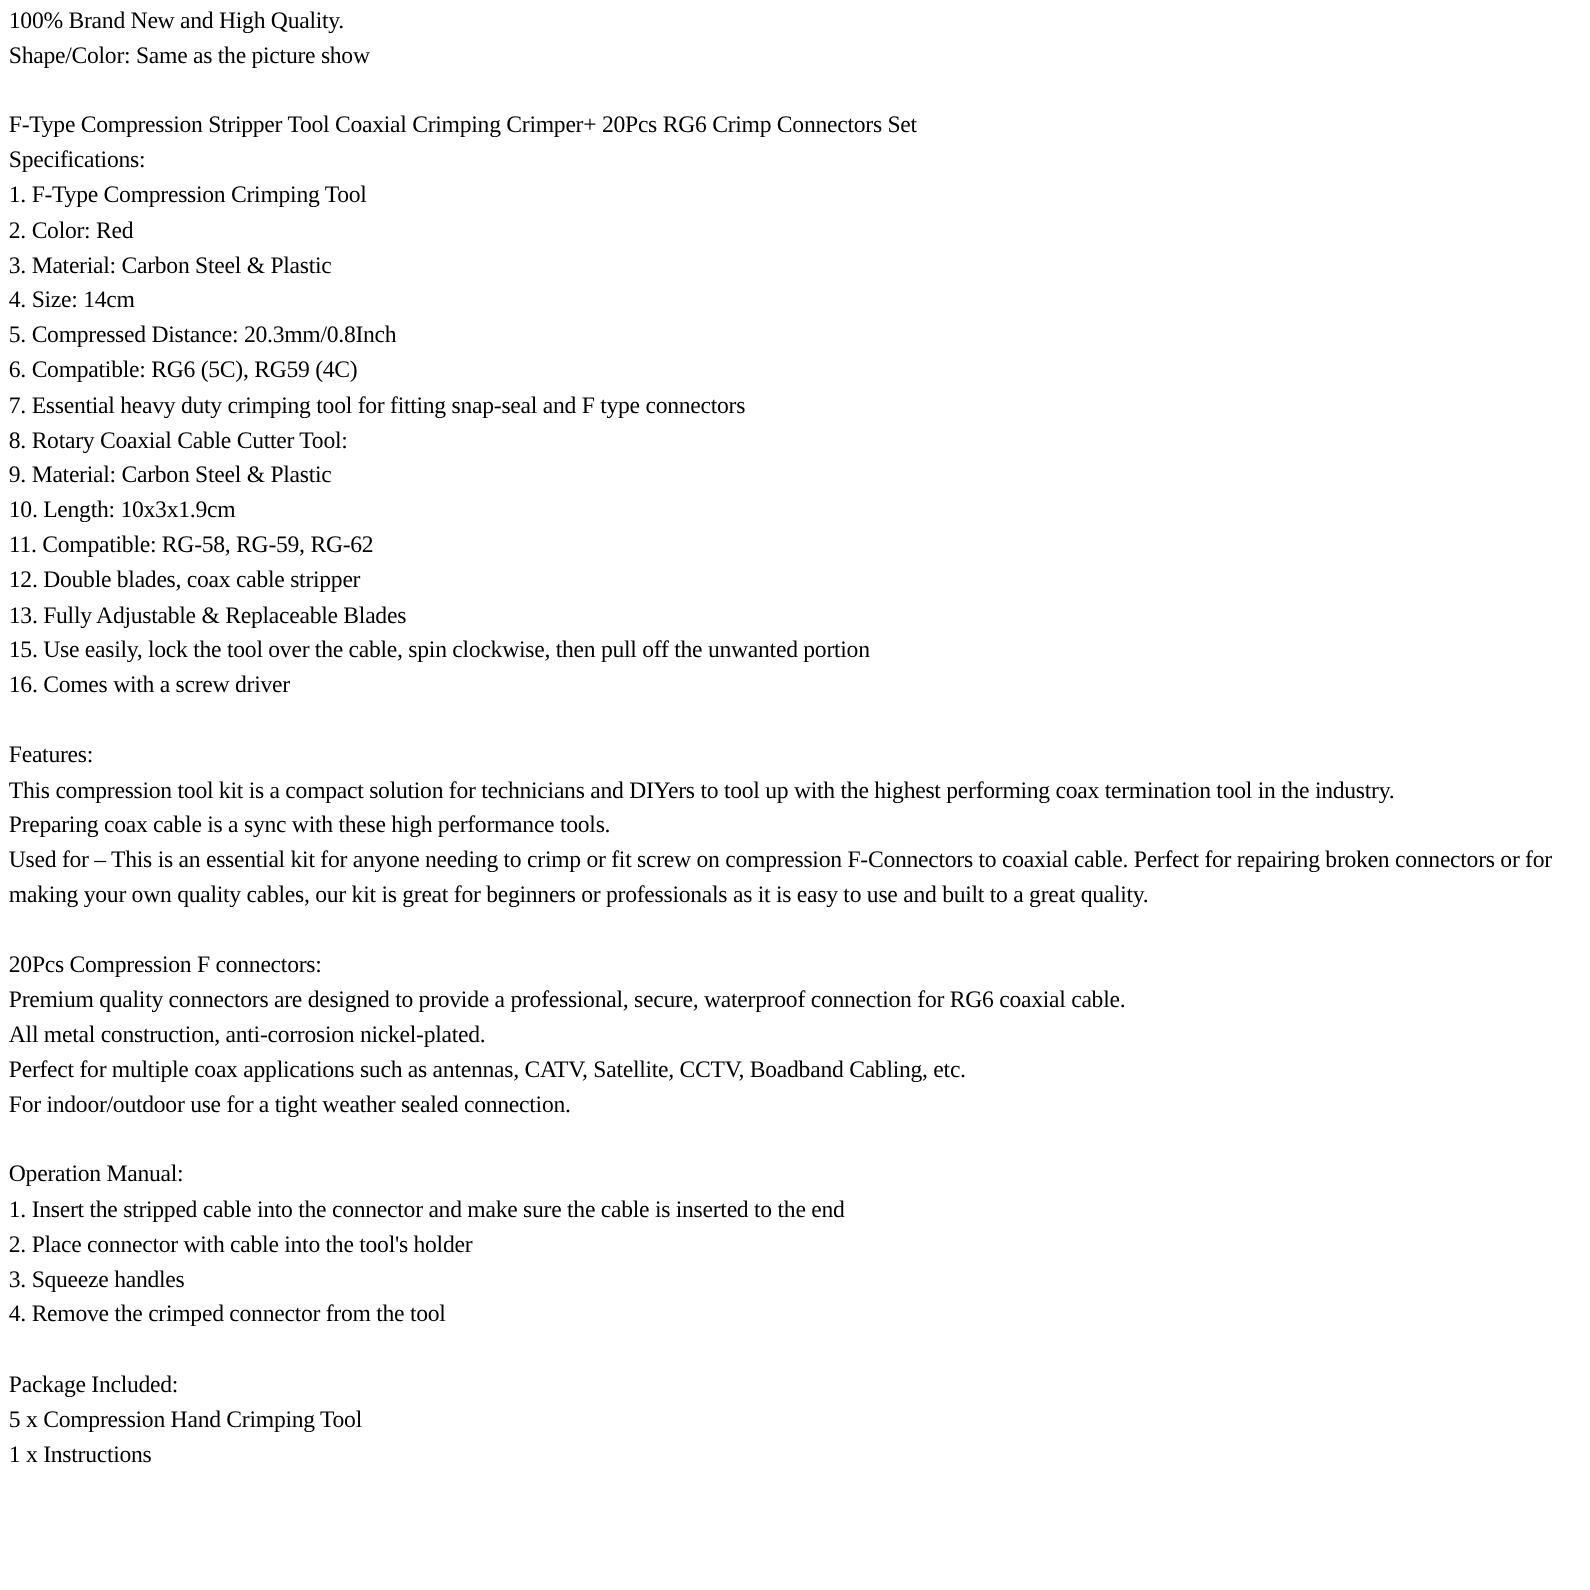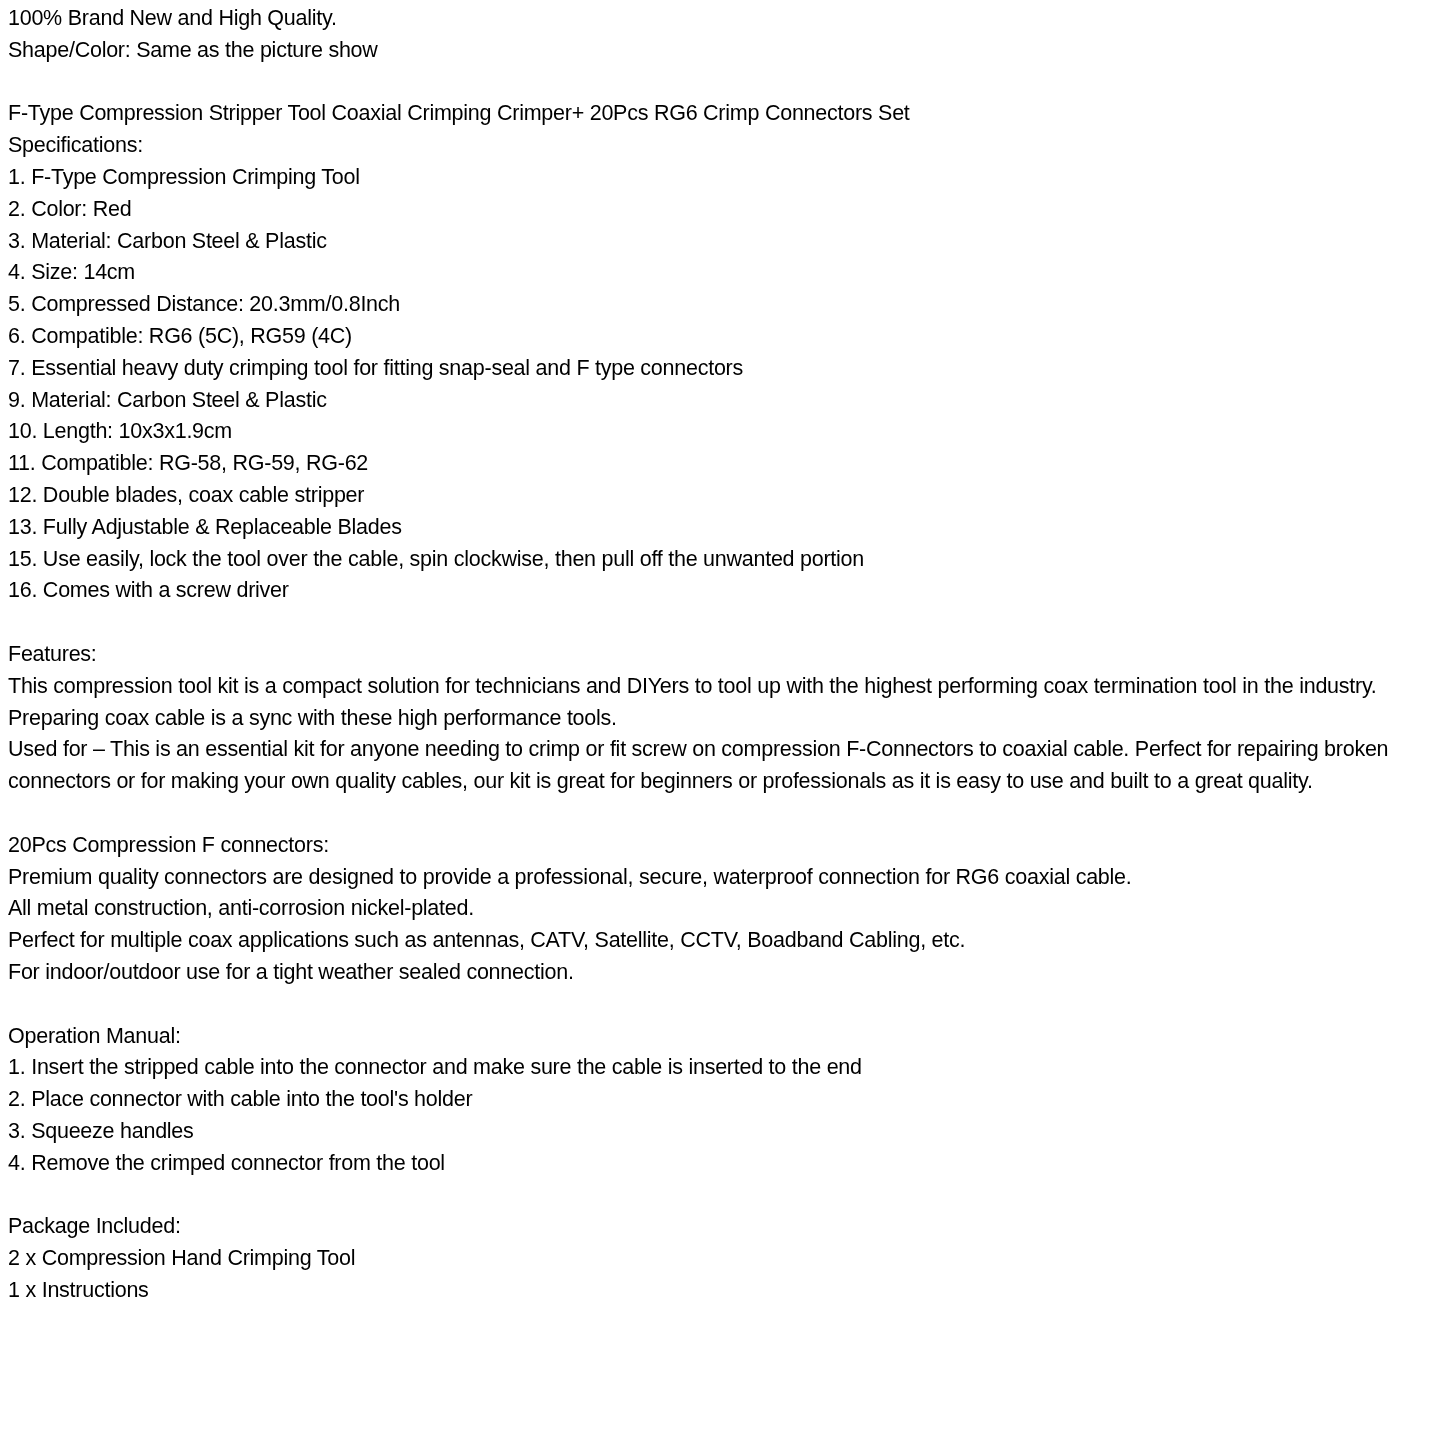--- a/index.html
+++ b/index.html
@@ -6,21 +6,21 @@
     margin: 0;
     padding: 0;
     background: #ffffff;
   }
   .doc {
     box-sizing: border-box;
     width: 1445px;
     min-height: 1445px;
     background: #ffffff;
     color: #000000;
-    font-family: Liberation Sans, sans-serif;
+    font-family: Liberation Serif, serif;
     font-size: 21.5px;
     line-height: 31.8px;
     letter-spacing: -0.25px;
     padding: 3px 0 0 8px;
   }
   .section {
     margin: 0 0 31.8px 0;
   }
   .section:last-child {
     margin-bottom: 0;
@@ -42,20 +42,21 @@
   <div class="section">
     <div class="line">F-Type Compression Stripper Tool Coaxial Crimping Crimper+ 20Pcs RG6 Crimp Connectors Set</div>
     <div class="line">Specifications:</div>
     <div class="line">1. F-Type Compression Crimping Tool</div>
     <div class="line">2. Color: Red</div>
     <div class="line">3. Material: Carbon Steel &amp; Plastic</div>
     <div class="line">4. Size: 14cm</div>
     <div class="line">5. Compressed Distance: 20.3mm/0.8Inch</div>
     <div class="line">6. Compatible: RG6 (5C), RG59 (4C)</div>
     <div class="line">7. Essential heavy duty crimping tool for fitting snap-seal and F type connectors</div>
+    <div class="line">8. Rotary Coaxial Cable Cutter Tool:</div>
     <div class="line">9. Material: Carbon Steel &amp; Plastic</div>
     <div class="line">10. Length: 10x3x1.9cm</div>
     <div class="line">11. Compatible: RG-58, RG-59, RG-62</div>
     <div class="line">12. Double blades, coax cable stripper</div>
     <div class="line">13. Fully Adjustable &amp; Replaceable Blades</div>
     <div class="line">15. Use easily, lock the tool over the cable, spin clockwise, then pull off the unwanted portion</div>
     <div class="line">16. Comes with a screw driver</div>
   </div>
 
   <div class="section">
@@ -76,17 +77,17 @@
   <div class="section">
     <div class="line">Operation Manual:</div>
     <div class="line">1. Insert the stripped cable into the connector and make sure the cable is inserted to the end</div>
     <div class="line">2. Place connector with cable into the tool's holder</div>
     <div class="line">3. Squeeze handles</div>
     <div class="line">4. Remove the crimped connector from the tool</div>
   </div>
 
   <div class="section">
     <div class="line">Package Included:</div>
-    <div class="line">2 x Compression Hand Crimping Tool</div>
+    <div class="line">5 x Compression Hand Crimping Tool</div>
     <div class="line">1 x Instructions</div>
   </div>
 
 </div>
 
 </body></html>

